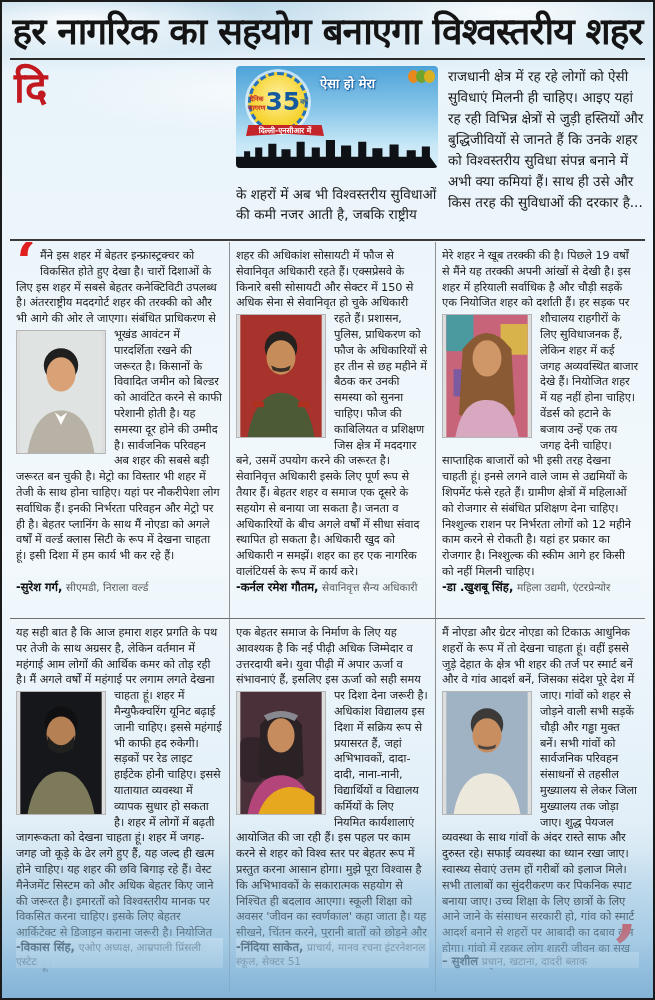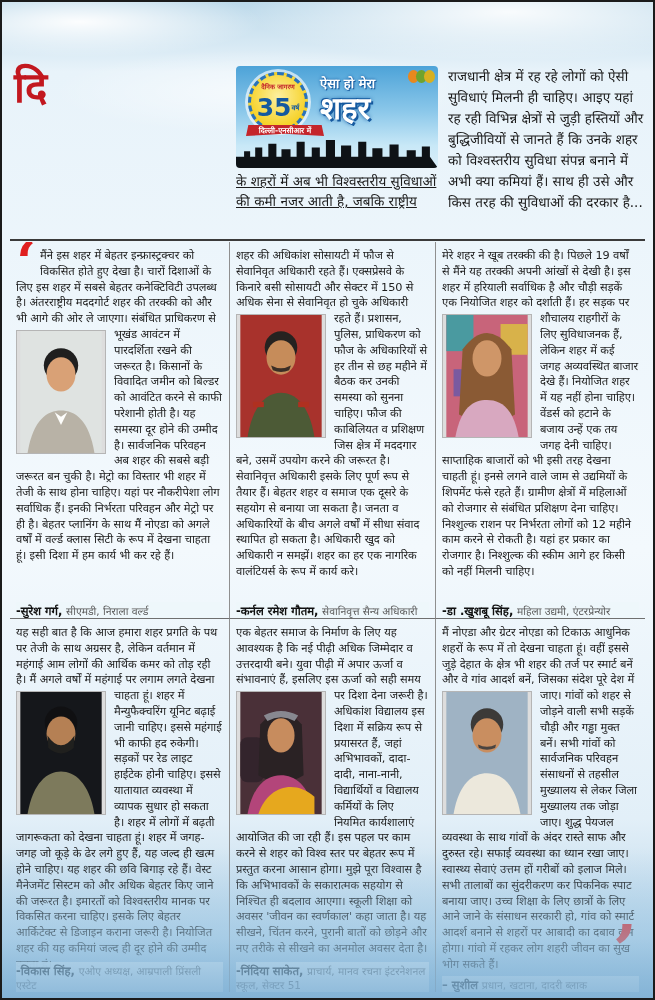--- a/index.html
+++ b/index.html
@@ -20,29 +20,29 @@
   .headline{position:absolute;top:4px;left:8px;right:8px;height:52px;
     font-size:37px;font-weight:bold;text-align:center;letter-spacing:-1px;
     color:#141414;border-bottom:2px solid #2a2a2a;line-height:52px;white-space:nowrap;}
   
   .intro{position:absolute;top:64px;left:12px;right:8px;height:168px;display:flex;gap:10px;}
   .icol{flex:0 0 auto;}
   .icol1{width:212px;font-size:13.5px;line-height:20.5px;}
   .icol2{width:202px;}
   .icol3{width:auto;flex:1 1 auto;font-size:13.5px;line-height:21px;}
   .dropcap{float:left;font-size:42px;line-height:40px;font-weight:bold;color:#c2181f;margin:2px 6px 0 0;}
-  .caption{margin-top:3px;font-size:13.5px;line-height:20px;text-decoration:underline;}
+  .caption{margin-top:16px;font-size:13.5px;line-height:20px;}
   
   .logo{position:relative;width:202px;height:102px;border-radius:4px;overflow:hidden;
     background:linear-gradient(180deg,#4da3d8 0%,#8cc8ea 45%,#c8e8f7 78%,#daeef9 100%);}
   .badge{position:absolute;left:10px;top:6px;width:64px;text-align:center;}
   .badge-circle{width:60px;height:60px;border-radius:50%;margin:0 auto;
     background:radial-gradient(circle at 50% 40%, #fdf0a0 0%, #f6d22a 70%, #eec218 100%);
     border:3px dashed #2a72b8; box-shadow:0 0 0 3px rgba(255,255,255,.65);box-sizing:border-box;
-    display:flex;flex-direction:column;align-items:center;justify-content:center;}
+    display:flex;flex-direction:row;align-items:center;justify-content:center;}
   .badge-top{font-size:6.5px;font-weight:bold;color:#c4252b;margin-top:2px;}
   .badge-num{font-size:25px;font-weight:900;color:#15599f;line-height:34px;}
   .badge-yr{font-size:7px;font-weight:bold;color:#15599f;vertical-align:top;}
   .ribbon{position:relative;margin:-7px auto 10px;width:78px;background:#c4252b;color:#fff;
     font-size:7.5px;font-weight:bold;line-height:11px;
     clip-path:polygon(3% 0,97% 0,100% 100%,50% 80%,0 100%);}
   .tag{position:absolute;right:6px;top:8px;width:112px;text-align:left;}
   .tag1{font-size:13px;font-weight:bold;color:#fff;text-shadow:1px 1px 0 #15599f,0 0 3px #15599f;}
   .tag2{font-size:31px;font-weight:900;color:#fff;line-height:33px;
     text-shadow:2px 2px 0 #15599f,-1px -1px 0 #15599f,0 0 4px #15599f;}
@@ -53,53 +53,53 @@
   
   .rule{position:absolute;top:237px;left:8px;right:8px;border-top:2px solid #3a3a3a;}
   .grid{position:absolute;top:240px;left:8px;right:8px;bottom:6px;
     display:grid;grid-template-columns:219px 206px 1fr;grid-template-rows:377px 1fr;}
   .cell{position:relative;box-sizing:border-box;padding:6px 7px 34px 6px;overflow:hidden;}
   .cell.mid,.cell.right{border-left:1px solid #8f8f8f;}
   .cell.toprow{border-bottom:1px solid #6f6f6f;}
   .qbody{font-size:11.3px;line-height:15.8px;color:#1d1d1d;text-align:left;letter-spacing:-.1px;}
   .photo{float:left;width:88px;height:122px;margin:3px 8px 3px 0;border:1px solid #b5b5b5;background:#ddd;}
   .photo svg{display:block;width:100%;height:100%;}
-  .attrib{position:absolute;left:6px;right:6px;bottom:0;font-size:11.5px;line-height:14px;
+  .attrib{position:absolute;left:6px;right:6px;bottom:24px;font-size:11.5px;line-height:14px;
     background:rgba(238,246,251,.92);padding-top:2px;}
   .author{font-weight:bold;color:#101010;}
   .role{color:#5a5a5a;font-size:10.5px;}
   .bigq{color:#e01f1f;font-weight:900;font-family:"DejaVu Serif","Liberation Serif",serif;}
   .bigq.open{float:left;font-size:58px;line-height:34px;margin:-2px 4px -14px 0;}
   .bigq.close{position:absolute;right:8px;bottom:26px;font-size:70px;line-height:30px;}
 </style>
 </head>
 <body>
 
 <div class="page">
 
+  <div class="headline">हर नागरिक का सहयोग बनाएगा विश्वस्तरीय शहर</div>
 
   <div class="intro">
     <div class="icol icol1">
       <span class="dropcap">दि</span>
     </div>
     <div class="icol icol2">
       <div class="logo">
         <div class="balloons">
           <span class="balloon b1"></span><span class="balloon b2"></span><span class="balloon b3"></span>
         </div>
         <div class="badge">
           <div class="badge-circle">
             <div class="badge-top">दैनिक जागरण</div>
             <div class="badge-num"><span>35</span><span class="badge-yr">वर्ष</span></div>
           </div>
           <div class="ribbon">दिल्ली-एनसीआर में</div>
         </div>
         <div class="tag">
           <div class="tag1">ऐसा हो मेरा</div>
-          <div class="tag2">शहर</div>
         </div>
         <svg class="skyline" viewBox="0 0 200 32" preserveAspectRatio="none">
           <path d="M0,32 L0,20 h8 v-6 h6 v6 h5 v-10 h7 v10 h6 v-14 h8 v14 h5 v-8 h9 v8 h6 v-16 h8 v16 h7 v-10 h8 v10 h6 v-18 h9 v18 h6 v-12 h10 v12 h7 v-16 h8 v16 h6 v-9 h10 v9 h7 v-13 h9 v13 h8 v-7 h9 v7 h6 v-11 h8 v11 L200,32 Z" fill="#0e1216"></path>
         </svg>
       </div>
       <div class="caption">के शहरों में अब भी विश्वस्तरीय सुविधाओं की कमी नजर आती है, जबकि राष्ट्रीय</div>
     </div>
     <div class="icol icol3">
       <span>राजधानी क्षेत्र में रह रहे लोगों को ऐसी सुविधाएं मिलनी ही चाहिए। आइए यहां रह रही विभिन्न क्षेत्रों से जुड़ी हस्तियों और बुद्धिजीवियों से जानते हैं कि उनके शहर को विश्वस्तरीय सुविधा संपन्न बनाने में अभी क्या कमियां हैं। साथ ही उसे और किस तरह की सुविधाओं की दरकार है...</span>
     </div>

